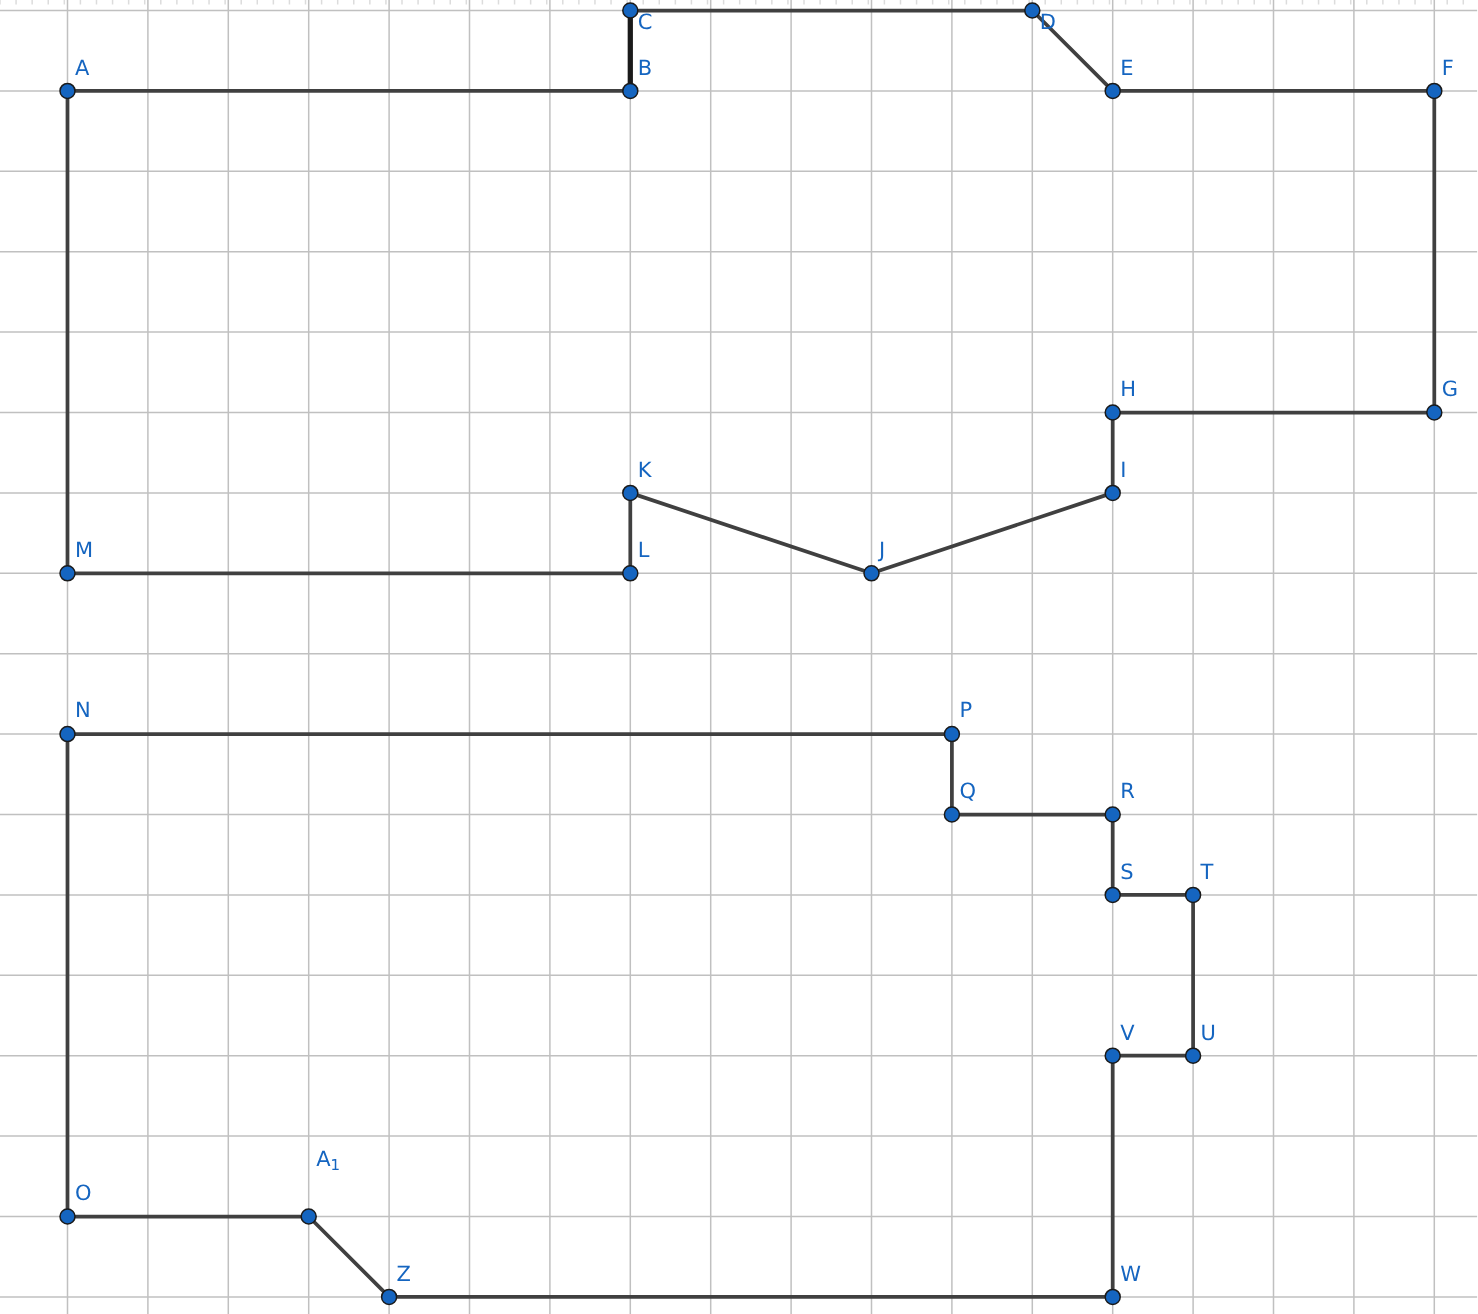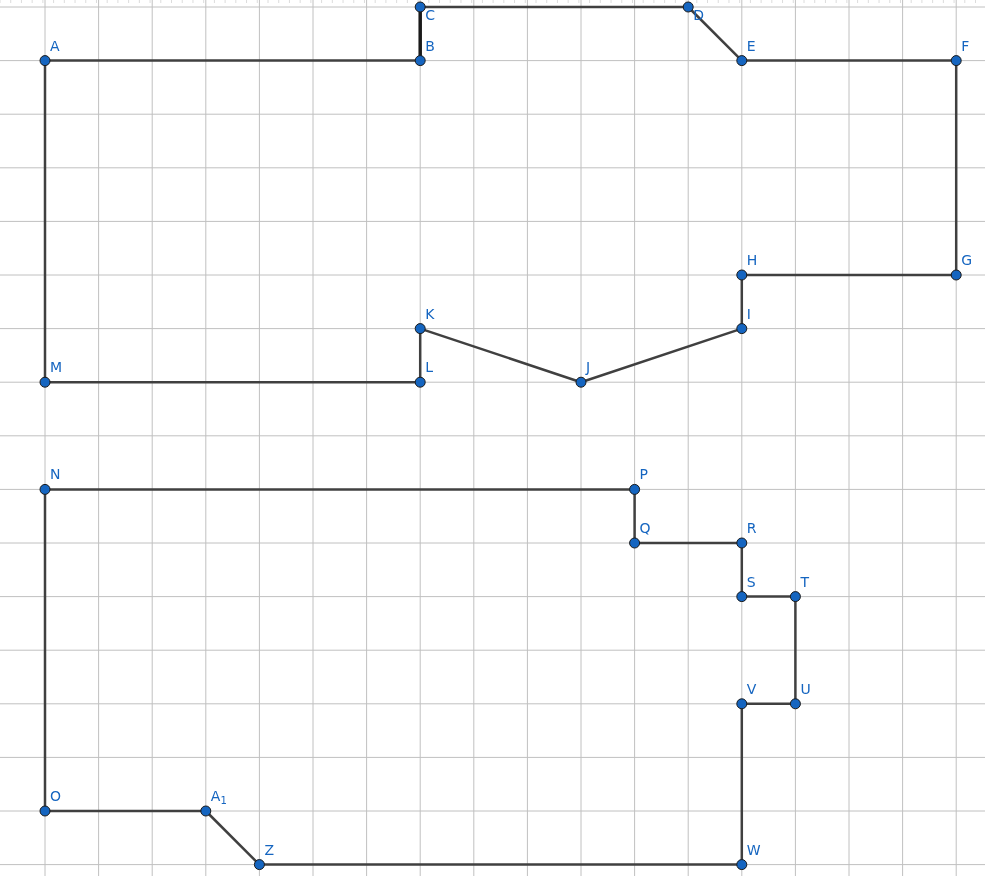--- a/index.html
+++ b/index.html
@@ -260,16 +260,16 @@
     <span class="label" style="left: 50px; top: 467.4px;">N</span>
     <span class="label" style="left: 639.6px; top: 467.4px;">P</span>
     <span class="label" style="left: 639.6px; top: 521px;">Q</span>
     <span class="label" style="left: 746.8px; top: 521px;">R</span>
     <span class="label" style="left: 746.8px; top: 574.6px;">S</span>
     <span class="label" style="left: 800.4px; top: 574.6px;">T</span>
     <span class="label" style="left: 800.4px; top: 681.8px;">U</span>
     <span class="label" style="left: 746.8px; top: 681.8px;">V</span>
     <span class="label" style="left: 746.8px; top: 842.6px;">W</span>
     <span class="label" style="left: 264.4px; top: 842.6px;">Z</span>
-    <span class="label" style="left: 210.8px; top: 789px;"><span>A</span><sub>1</sub></span>
+    <span class="label" style="left: 210.8px; top: 766px;"><span>A</span><sub>1</sub></span>
     <span class="label" style="left: 50px; top: 789px;">O</span>
   </div>
 </div>
 
 </body></html>

